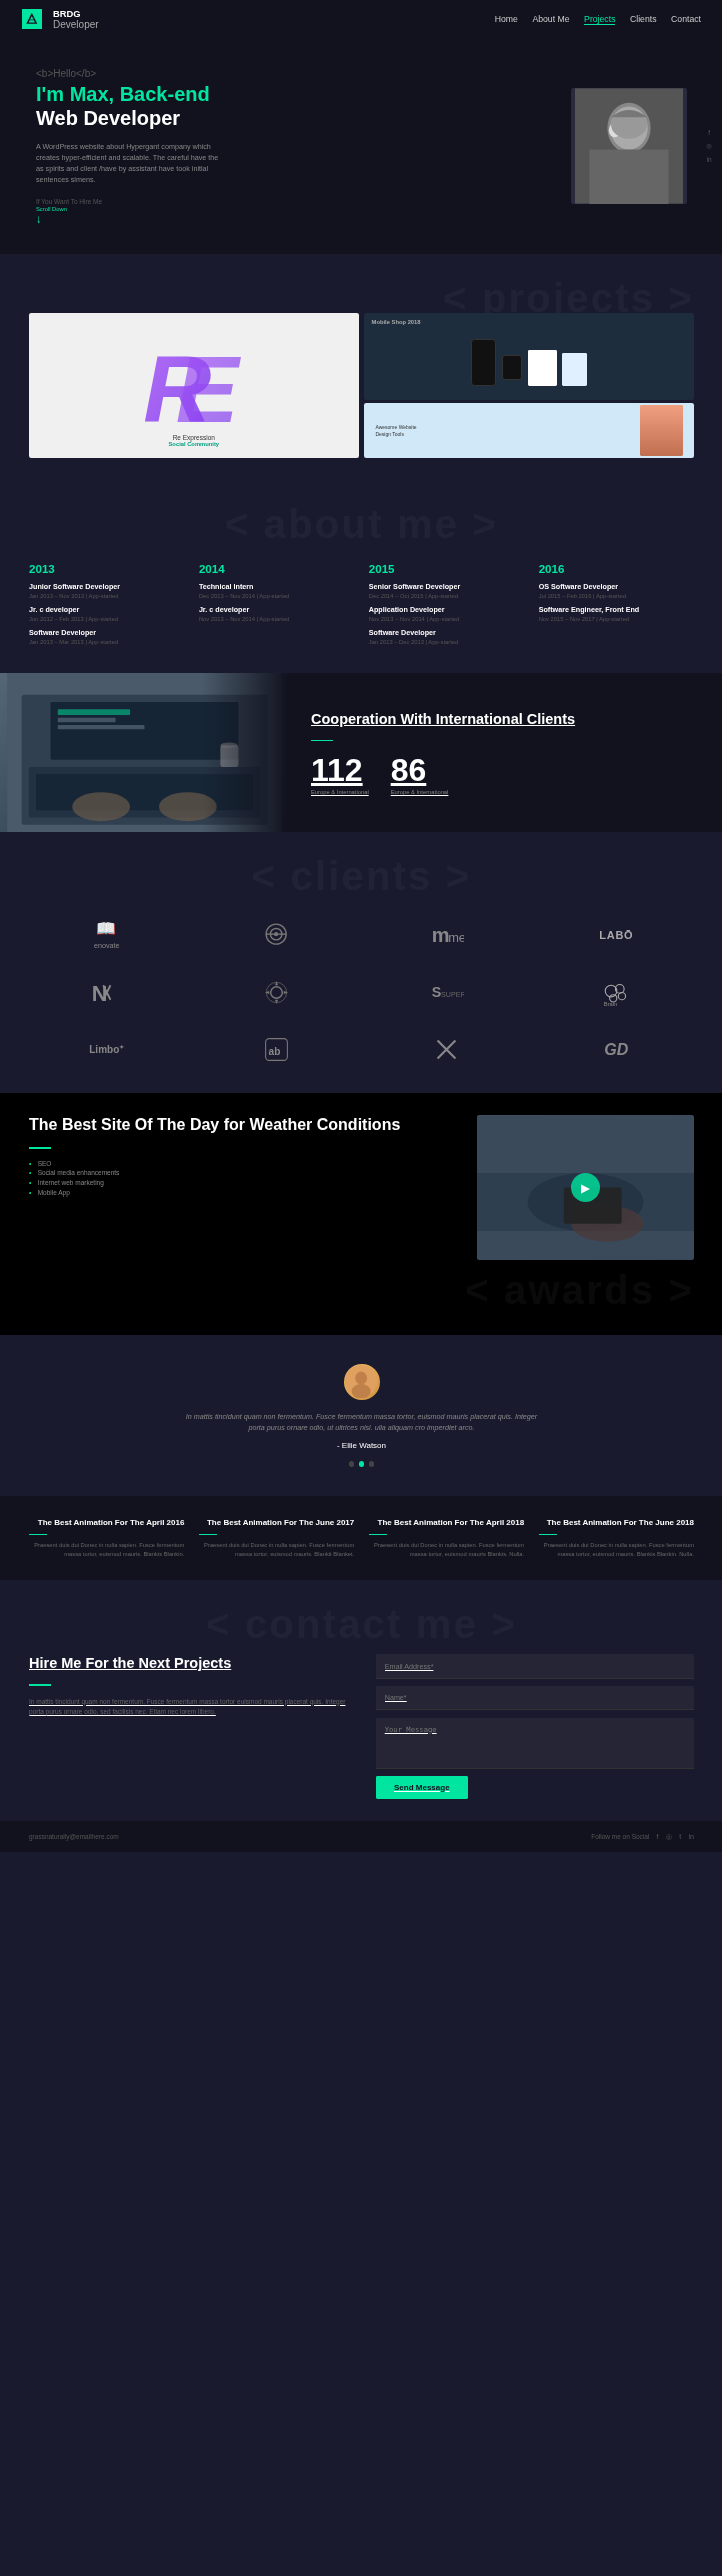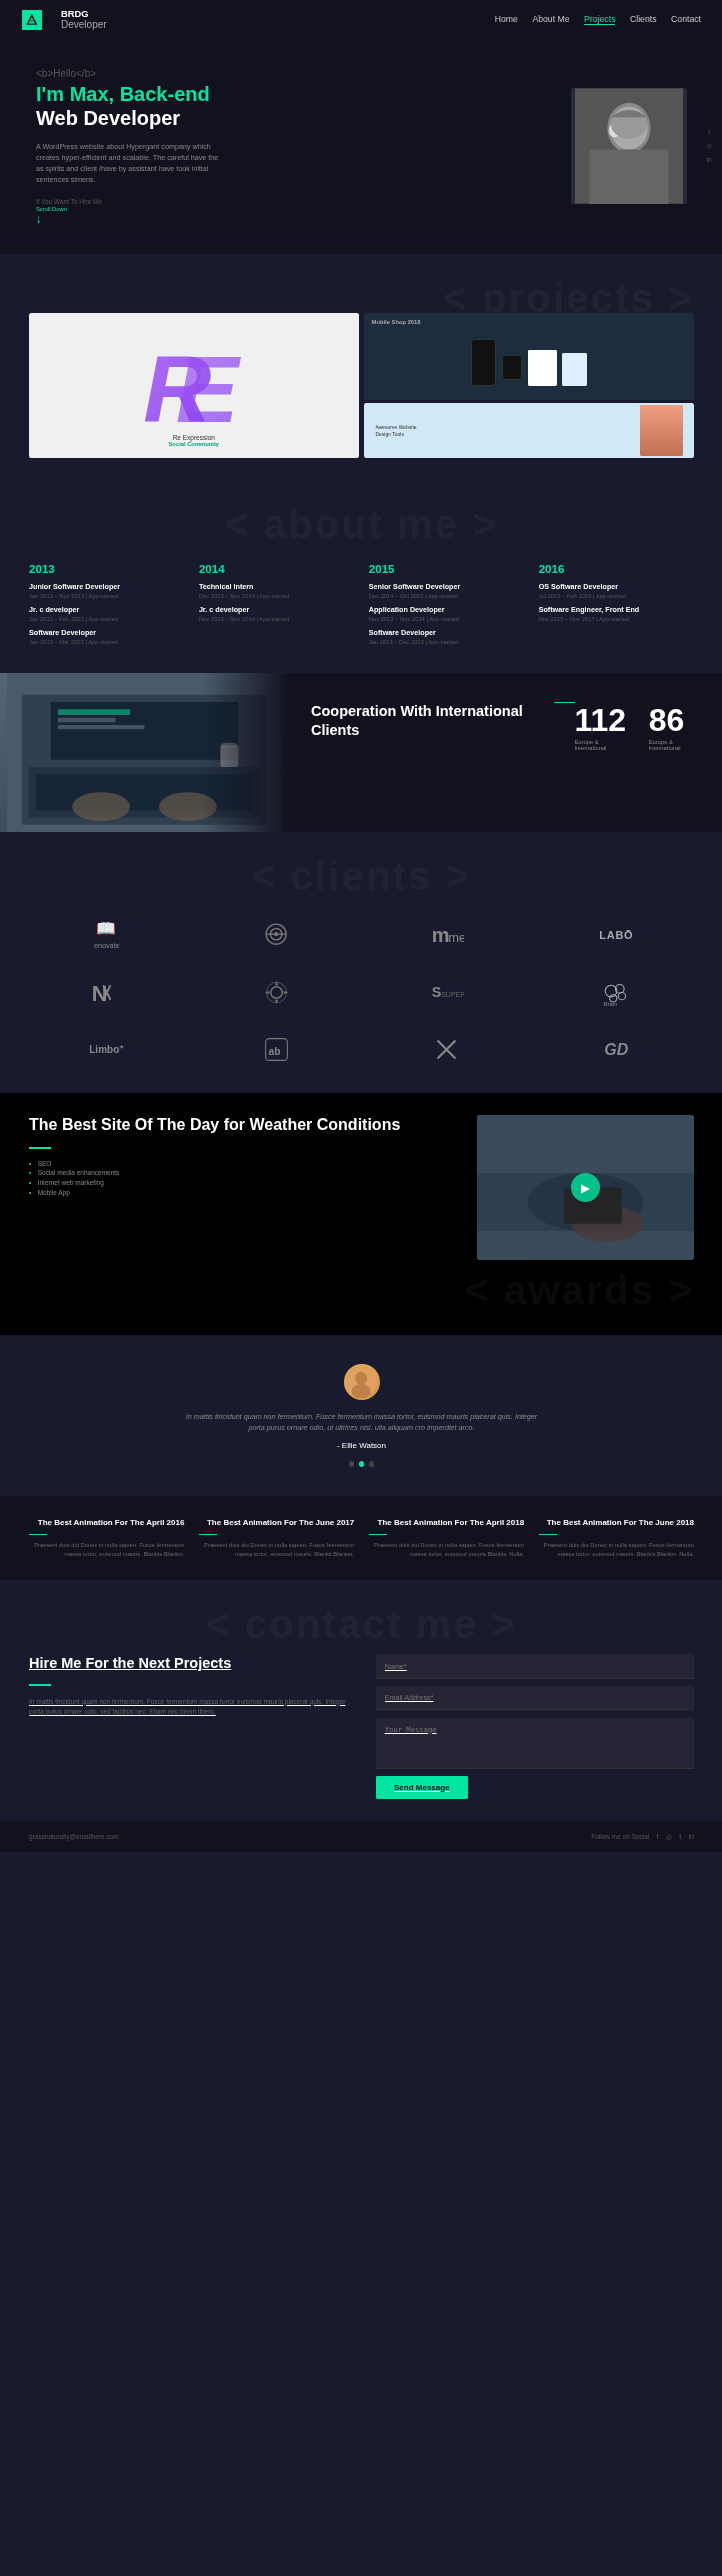--- a/index.html
+++ b/index.html
@@ -16,22 +16,22 @@
       display: flex;
       align-items: center;
       justify-content: space-between;
       padding: 8.7px 22px;
       background: #12121f;
       position: relative;
       z-index: 10;
     }
     .logo {
       display: flex;
-      align-items: flex-end;
-      gap: 19px;
+      align-items: flex-start;
+      gap: 11px;
     }
     .logo-icon {
       background: #00e5a0;
       width: 20px;
       height: 20px;
       display: flex;
       align-items: center;
       justify-content: center;
       font-size: 7.2px;
       font-weight: bold;
@@ -203,22 +203,23 @@
       height: 100%;
       background: linear-gradient(135deg, #556677 0%, #334455 50%, #223344 100%);
       display: flex;
       align-items: center;
       justify-content: center;
     }
     .coop-text {
       flex: 1;
       padding: 29px 22px;
       display: flex;
-      flex-direction: row;
-      justify-content: center;
+      flex-direction: column;
+      justify-content: center;
+      text-decoration: underline;
     }
     .coop-text h2 { font-size: 14.5px; font-weight: 900; line-height: 1.3; margin-bottom: 11px; }
     .coop-divider { width: 22px; height: 1.4px; background: #00e5a0; margin-bottom: 11px; }
     .coop-stats { display: flex; gap: 22px; }
     .stat-num { font-size: 32px; font-weight: 900; color: #fff; }
     .stat-label { font-size: 5.8px; color: #888; }
 
     
     .clients-section {
       background: #1a1a2e;
@@ -749,22 +750,22 @@
 
 <section class="contact-section">
   <div class="contact-bg-label">&lt; contact me &gt;</div>
   <div class="contact-layout">
     <div class="contact-left">
       <h2>Hire Me For the Next Projects</h2>
       <div class="contact-divider"></div>
       <p>In mattis tincidunt quam non fermentum. Fusce fermentum massa tortor euismod mauris placerat quis. Integer porta purus ornare odio, sed facilisis nec. Etiam nec lorem libero.</p>
     </div>
     <div class="contact-form">
+      <input type="email" placeholder="Email Address*" style="">
       <input type="text" placeholder="Name*" style="">
-      <input type="email" placeholder="Email Address*" style="">
       <textarea placeholder="Your Message" style=""></textarea>
       <button class="send-btn">Send Message</button>
     </div>
   </div>
 </section>
 
 <footer>
   <span class="footer-copy">grassnaturally@emailhere.com</span>
   <div style="display:flex; align-items:center; gap:7.2px;">
     <span style="font-size:6.5px; color:#555;">Follow me on Social</span>

